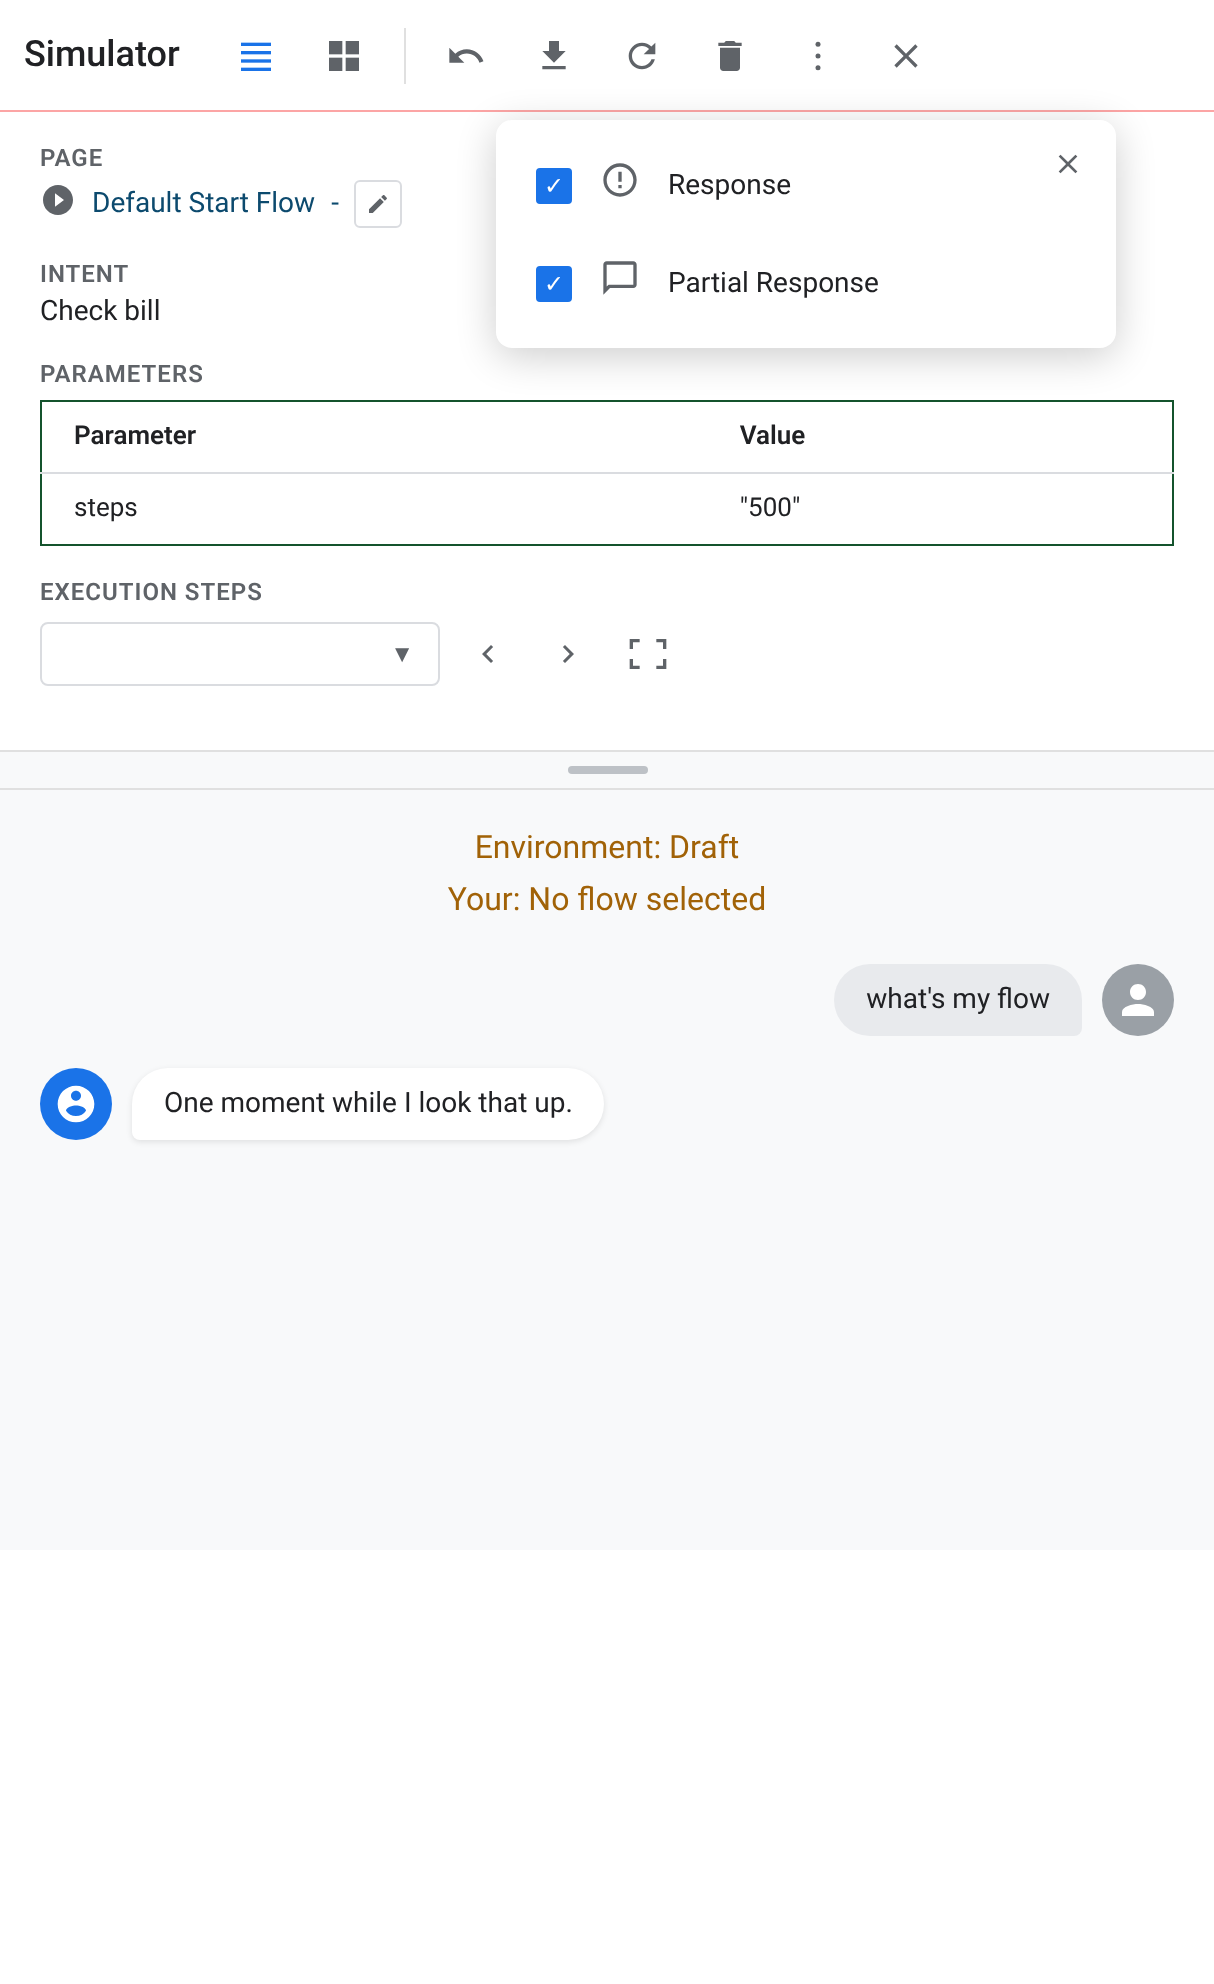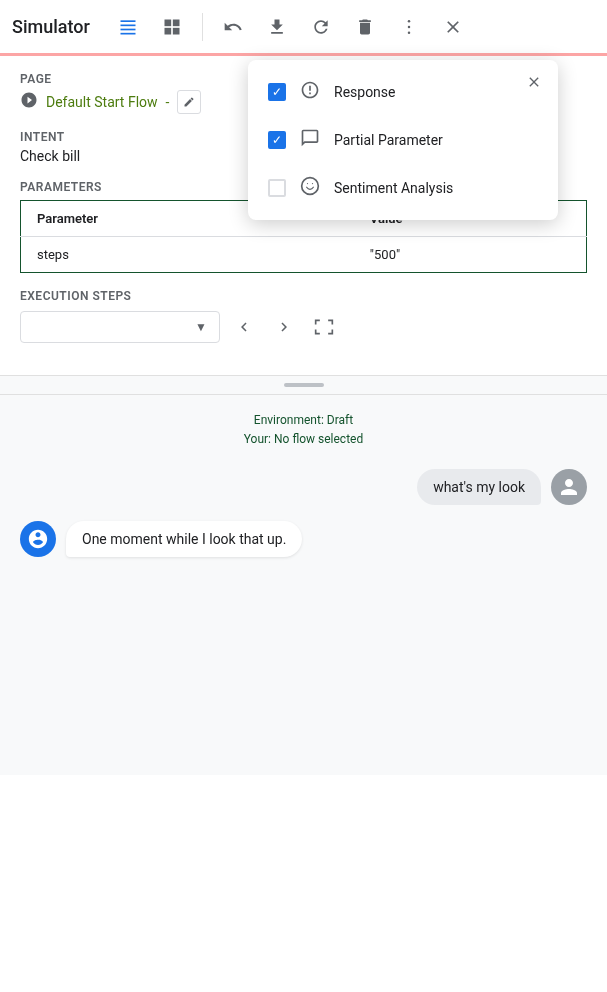--- a/index.html
+++ b/index.html
@@ -11,21 +11,21 @@
       position: relative;
       overflow: hidden;
     }
 
     
     .toolbar {
       display: flex;
       align-items: center;
       height: 56px;
       padding: 0 12px;
-      border-bottom: 3px solid #fca5a5;
+      border-bottom: 1px solid #fca5a5;
       gap: 8px;
       background: #fff;
     }
     .toolbar-title {
       font-size: 18px;
       font-weight: 500;
       color: #202124;
       margin-right: 12px;
       flex-shrink: 0;
     }
@@ -69,21 +69,21 @@
       align-items: center;
       gap: 8px;
       margin-bottom: 16px;
     }
     .flow-icon {
       font-size: 18px;
       color: #5f6368;
     }
     .flow-name {
       font-size: 14px;
-      color: #4d7c0f;
+      color: #0c4a6e;
     }
     .flow-edit-btn {
       width: 24px;
       height: 24px;
       display: flex;
       align-items: center;
       justify-content: center;
       border: 1px solid #dadce0;
       border-radius: 3px;
       cursor: pointer;
@@ -191,22 +191,22 @@
 
     
     .sim-panel {
       background: #f8f9fa;
       flex: 1;
       padding: 16px 20px;
       min-height: 380px;
     }
     .env-info {
       text-align: center;
-      font-size: 12px;
-      color: #14532d;
+      font-size: 16px;
+      color: #a16207;
       margin-bottom: 20px;
       line-height: 1.6;
     }
 
     .chat-area {
       display: flex;
       flex-direction: column;
       gap: 16px;
     }
 
@@ -474,21 +474,21 @@
 </div>
 
 <div class="sim-panel">
   <div class="env-info">
     <div>Environment: Draft</div>
     <div>Your: No flow selected</div>
   </div>
 
   <div class="chat-area" id="chat-area">
   <div class="user-message-row">
-      <div class="user-bubble">what's my look</div>
+      <div class="user-bubble">what's my flow</div>
       <div class="user-avatar">
         <svg width="20" height="20" viewBox="0 0 24 24" fill="#fff">
             <path d="M12 12c2.7 0 4.8-2.1 4.8-4.8S14.7 2.4 12 2.4 7.2 4.5 7.2 7.2 9.3 12 12 12zm0 2.4c-3.2 0-9.6 1.6-9.6 4.8v2.4h19.2v-2.4c0-3.2-6.4-4.8-9.6-4.8z"></path>
           </svg>
       </div>
     </div>
       <div class="bot-message-row">
       <div class="bot-avatar">
         <svg width="20" height="20" viewBox="0 0 24 24" fill="#fff">
             <path d="M12 1C5.92 1 1 5.92 1 12s4.92 11 11 11 11-4.92 11-11S18.08 1 12 1zm0 3c1.66 0 3 1.34 3 3s-1.34 3-3 3-3-1.34-3-3 1.34-3 3-3zm0 15.2c-2.5 0-4.71-1.28-6-3.22.03-1.99 4-3.08 6-3.08 1.99 0 5.97 1.09 6 3.08-1.29 1.94-3.5 3.22-6 3.22z"></path>
@@ -511,24 +511,16 @@
     <span class="dropdown-icon"><svg width="20" height="20" viewBox="0 0 24 24" fill="#5f6368">
             <path d="M12 2C6.48 2 2 6.48 2 12s4.48 10 10 10 10-4.48 10-10S17.52 2 12 2zm0 18c-4.41 0-8-3.59-8-8s3.59-8 8-8 8 3.59 8 8-3.59 8-8 8zm-1-13h2v6h-2zm0 8h2v2h-2z"></path>
           </svg></span>
     <span class="dropdown-label">Response</span>
   </div>
       <div class="dropdown-item">
     <div class="dropdown-checkbox checked">✓</div>
     <span class="dropdown-icon"><svg width="20" height="20" viewBox="0 0 24 24" fill="#5f6368">
             <path d="M20 2H4c-1.1 0-2 .9-2 2v18l4-4h14c1.1 0 2-.9 2-2V4c0-1.1-.9-2-2-2zm0 14H5.17L4 17.17V4h16v12z"></path>
           </svg></span>
-    <span class="dropdown-label">Partial Parameter</span>
-  </div>
-      <div class="dropdown-item">
-    <div class="dropdown-checkbox"></div>
-    <span class="dropdown-icon"><svg width="20" height="20" viewBox="0 0 24 24" fill="#5f6368">
-            <circle cx="12" cy="12" r="10" stroke="#5f6368" stroke-width="2" fill="none"></circle>
-            <path d="M8 13.5c1 1.5 2.5 2.5 4 2.5s3-1 4-2.5M9 9h.01M15 9h.01" stroke="#5f6368" stroke-width="1.5" stroke-linecap="round" fill="none"></path>
-          </svg></span>
-    <span class="dropdown-label">Sentiment Analysis</span>
+    <span class="dropdown-label">Partial Response</span>
   </div>
     </div>
 </div>
 
 </body></html>

